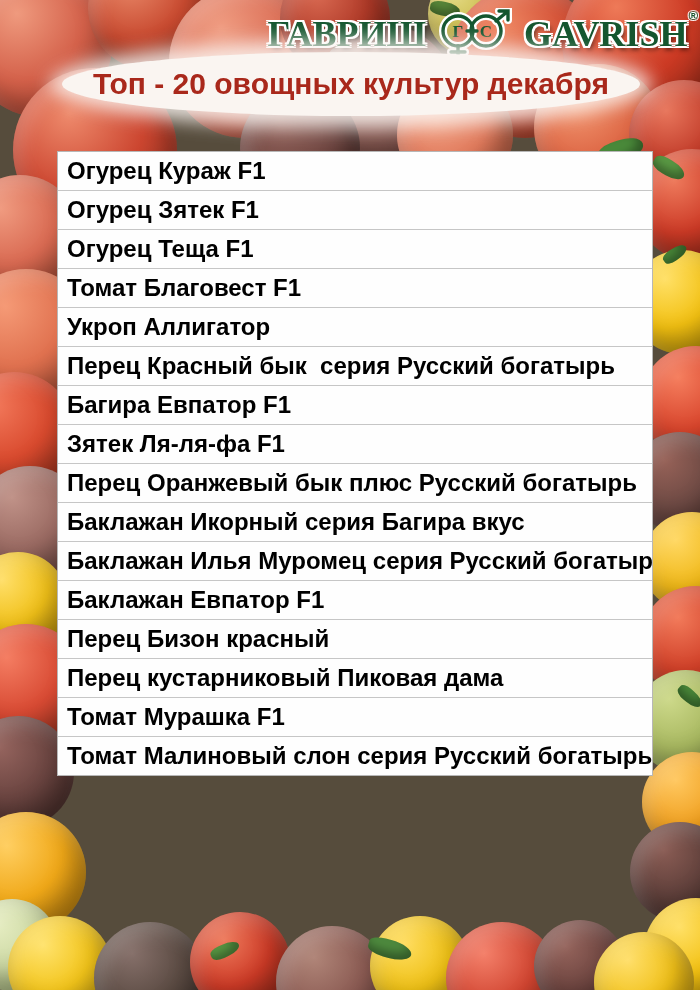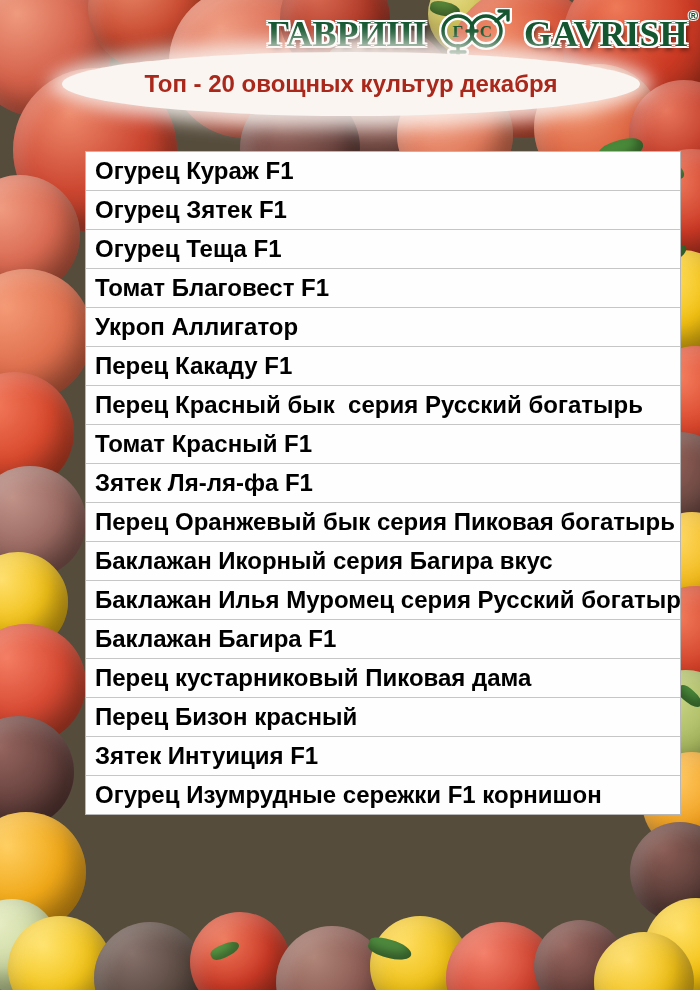--- a/index.html
+++ b/index.html
@@ -20,24 +20,24 @@
                          -2px 0 0 #fff,2px 0 0 #fff,3px 4px 4px rgba(0,0,0,.55);}
   .emblem{margin:0 2px;}
   .reg-mark{font-size:13px;font-weight:bold;color:#14562f;align-self:flex-start;
             margin:0 0 0 1px;
             text-shadow:-1px -1px 0 #fff,1px -1px 0 #fff,-1px 1px 0 #fff,1px 1px 0 #fff;}
   
   .banner{position:absolute;left:62px;top:52px;width:578px;height:64px;
           border-radius:50%;background:#faf5f1;
           box-shadow:0 0 18px 12px rgba(250,245,241,.85);
           display:flex;align-items:center;justify-content:center;}
-  .banner-title{font-weight:bold;font-size:24px;color:#a9281b;white-space:nowrap;}
+  .banner-title{font-weight:bold;font-size:30px;color:#a9281b;white-space:nowrap;}
   
   .panel{position:absolute;left:57px;top:151px;width:596px;
-         background:#fefefe;border:1px solid #b7b7b7;box-sizing:border-box;margin-left:28px;}
+         background:#fefefe;border:1px solid #b7b7b7;box-sizing:border-box;}
   .row{height:38px;border-bottom:1px solid #c6c6c6;display:flex;align-items:center;
        padding-left:9px;font-weight:bold;font-size:24px;color:#000;
        white-space:pre;overflow:hidden;background:#fefefe;}
   .row:last-child{border-bottom:none;}
 </style>
 </head>
 <body>
 
 <div class="stage">
 
@@ -119,27 +119,26 @@
   <div class="banner">
     <span class="banner-title">Топ - 20 овощных культур декабря</span>
   </div>
 
   <div class="panel" id="list">
       <div class="row">Огурец Кураж F1</div>
       <div class="row">Огурец Зятек F1</div>
       <div class="row">Огурец Теща F1</div>
       <div class="row">Томат Благовест F1</div>
       <div class="row">Укроп Аллигатор</div>
-      <div class="row">Перец Какаду F1</div>
       <div class="row">Перец Красный бык  серия Русский богатырь</div>
-      <div class="row">Томат Красный F1</div>
+      <div class="row">Багира Евпатор F1</div>
       <div class="row">Зятек Ля-ля-фа F1</div>
-      <div class="row">Перец Оранжевый бык серия Пиковая богатырь</div>
+      <div class="row">Перец Оранжевый бык плюс Русский богатырь</div>
       <div class="row">Баклажан Икорный серия Багира вкус</div>
       <div class="row">Баклажан Илья Муромец серия Русский богатырь</div>
-      <div class="row">Баклажан Багира F1</div>
+      <div class="row">Баклажан Евпатор F1</div>
+      <div class="row">Перец Бизон красный</div>
       <div class="row">Перец кустарниковый Пиковая дама</div>
-      <div class="row">Перец Бизон красный</div>
-      <div class="row">Зятек Интуиция F1</div>
-      <div class="row">Огурец Изумрудные сережки F1 корнишон</div>
+      <div class="row">Томат Мурашка F1</div>
+      <div class="row">Томат Малиновый слон серия Русский богатырь</div>
     </div>
 
 </div>
 
 </body></html>

